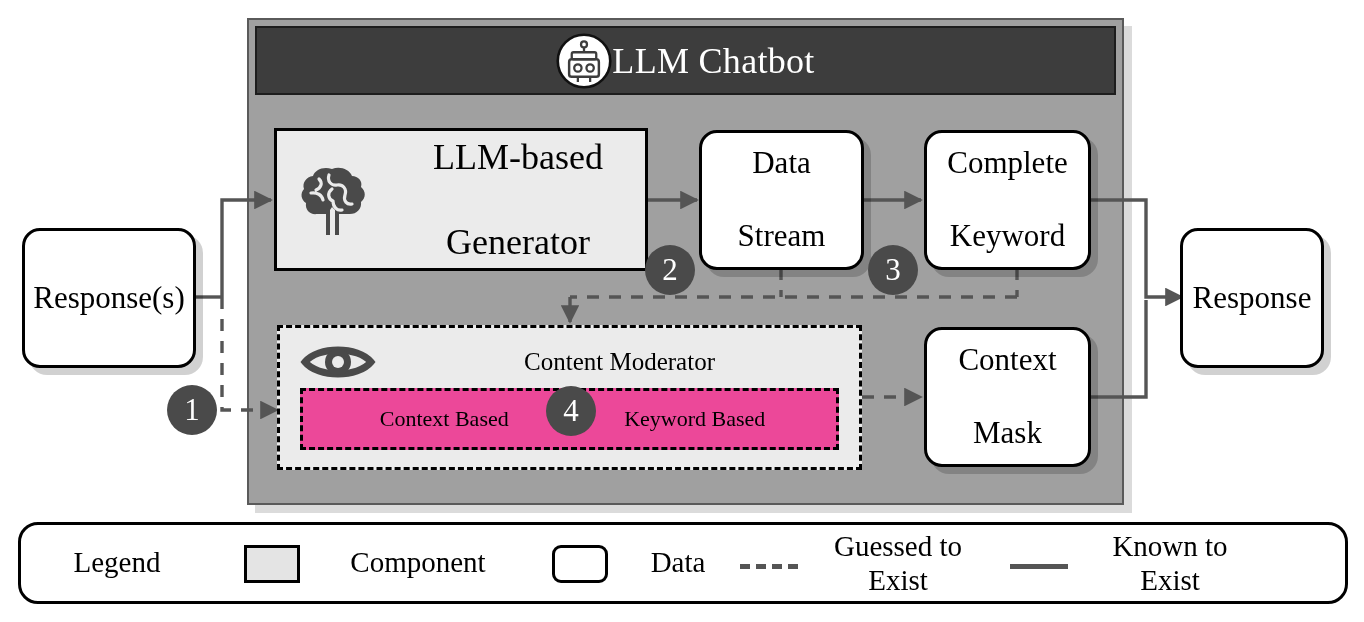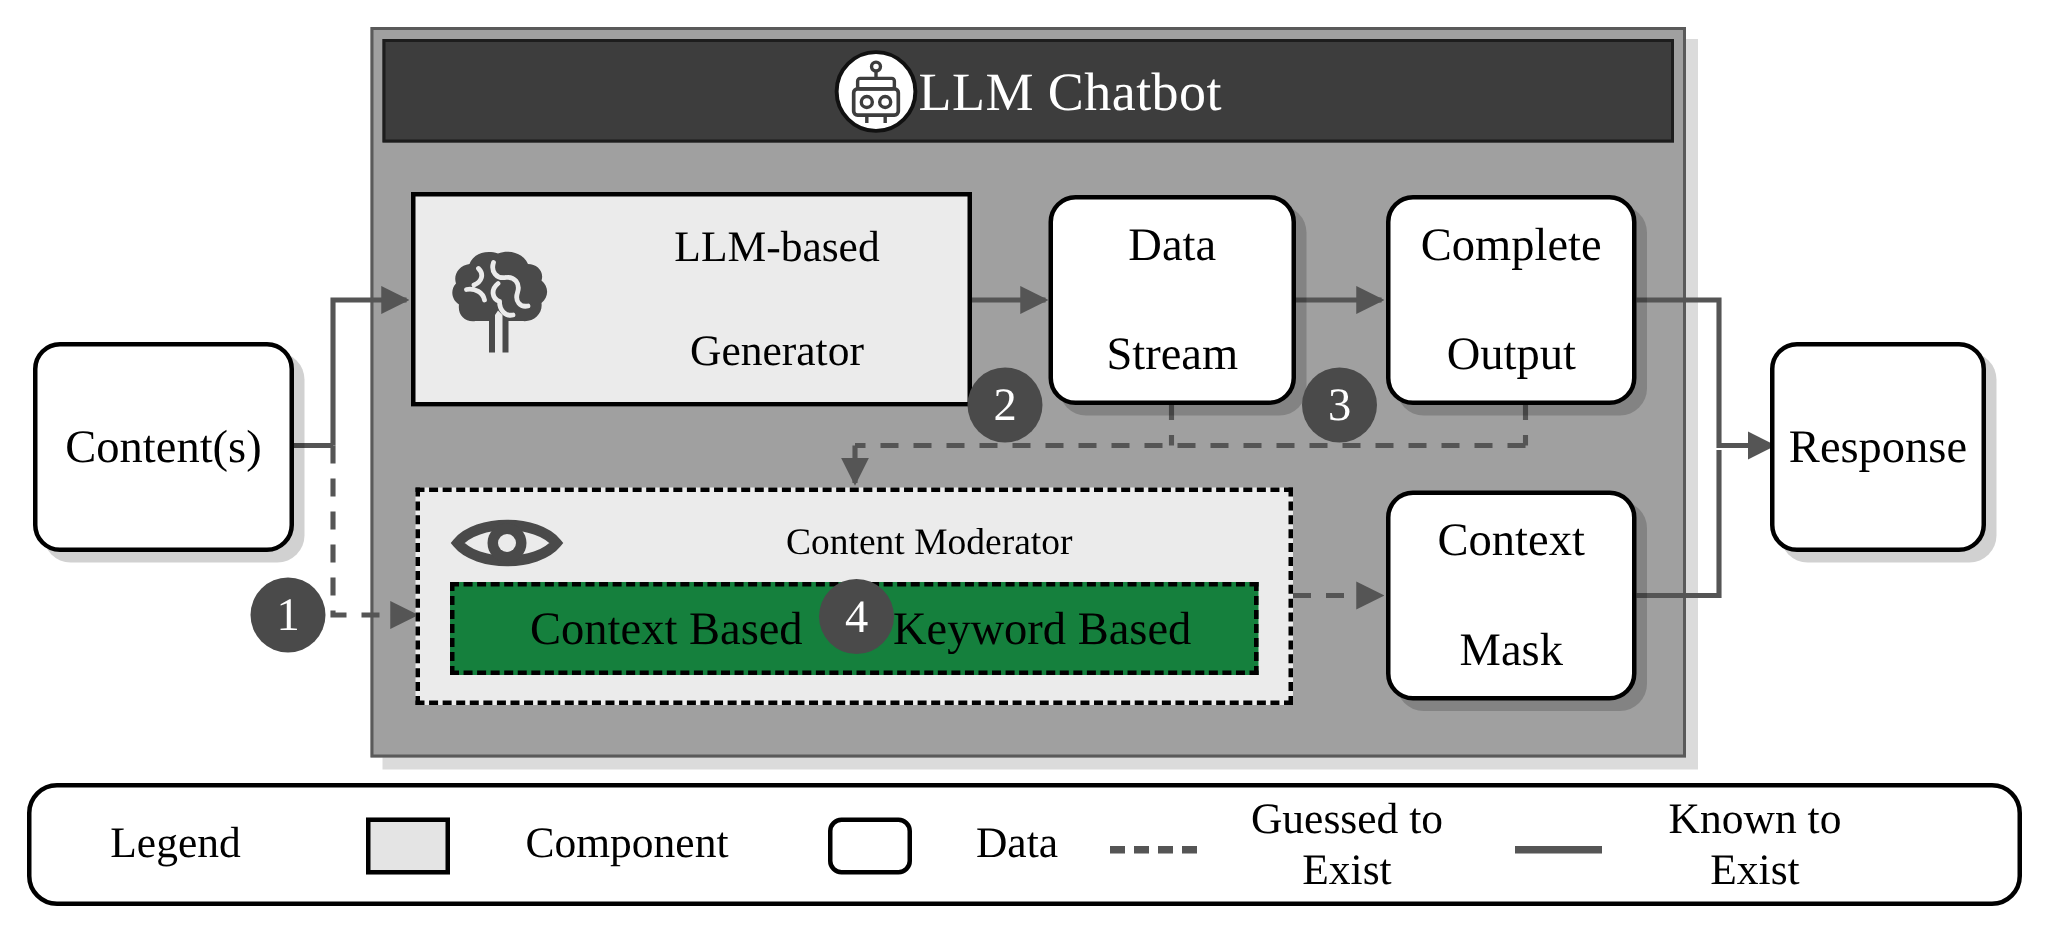--- a/index.html
+++ b/index.html
@@ -39,31 +39,31 @@
     background: #ffffff;
     border: 3px solid #000000;
     border-radius: 18px;
     box-shadow: 7px 7px 0 0 rgba(0,0,0,0.18);
     font-size: 31px;
   }
   
   .component-node {
     background: #ebebeb;
     border: 3px solid #000000;
-    font-size: 29px;
+    font-size: 36px;
   }
   .component-dashed {
     background: #ebebeb;
     border: 3px dashed #000000;
     font-size: 31px;
   }
   .inner-dashed {
-    background: #15803d;
+    background: #ec4899;
     border: 3px dashed #000000;
-    font-size: 31px;
+    font-size: 22px;
   }
   #chatbot-container {
     position: absolute;
     left: 247px;
     top: 18px;
     width: 877px;
     height: 487px;
     background: #a0a0a0;
     border: 2px solid #5a5a5a;
     box-shadow: 8px 8px 0 0 rgba(0,0,0,0.14);
@@ -212,21 +212,21 @@
 
     <path d="M 1017 268 L 1017 297" stroke="#555555" stroke-width="3.4" fill="none" stroke-dasharray="12 10"></path>
     <path d="M 781 268 L 781 297" stroke="#555555" stroke-width="3.4" fill="none" stroke-dasharray="12 10"></path>
     <path d="M 1017 297 L 570 297" stroke="#555555" stroke-width="3.4" fill="none" stroke-dasharray="12 10"></path>
     <path d="M 570 297 L 570 322" stroke="#555555" stroke-width="3.4" fill="none" stroke-dasharray="12 10" marker-end="url(#arrow-dashed)"></path>
 
     <path d="M 862 397 L 921 397" stroke="#555555" stroke-width="3.4" fill="none" stroke-dasharray="12 10" marker-end="url(#arrow-dashed)"></path>
   </svg>
 
   <div class="node data-node" style="left:22px; top:228px; width:174px; height:140px;">
-    <span class="node-label">Content(s)</span>
+    <span class="node-label">Response(s)</span>
   </div>
 
   <div class="node component-node" style="left:274px; top:128px; width:374px; height:143px; justify-content:flex-start; padding-left:22px; gap:24px;">
     <span class="icon-slot">
       <svg width="68" height="74" viewBox="0 0 68 74" aria-hidden="true">
         <path d="M33 6 C24 3 16 7 14 13 C7 14 3 20 5 26 C1 30 2 37 7 40
                  C6 47 11 52 18 51 L27 51 L27 72 L31 72 L31 47 L33 44
                  L36 47 L36 72 L40 72 L40 51 L49 51 C57 52 63 46 62 39
                  C67 35 67 28 62 24 C64 18 59 13 53 13 C50 6 41 3 33 6 Z" fill="#4a4a4a"></path>
         <path d="M20 16 C24 20 22 25 17 27 M30 12 C28 18 32 23 38 22
@@ -244,21 +244,21 @@
   <div class="node data-node" style="left:699px; top:130px; width:165px; height:140px;">
     <span style="line-height:1.18;">
       <span class="node-label">Data</span><br>
       <span class="node-label">Stream</span>
     </span>
   </div>
 
   <div class="node data-node" style="left:924px; top:130px; width:167px; height:140px;">
     <span style="line-height:1.18;">
       <span class="node-label">Complete</span><br>
-      <span class="node-label">Output</span>
+      <span class="node-label">Keyword</span>
     </span>
   </div>
 
   <div class="node component-dashed" style="left:277px; top:325px; width:585px; height:145px; display:block;">
     <div style="position:absolute; left:20px; top:12px; display:flex; align-items:center; gap:18px; width:545px;">
       <span class="icon-slot">
         <svg width="76" height="44" viewBox="0 0 76 44" aria-hidden="true">
           <path d="M5 22 C18 6 58 6 71 22 C58 38 18 38 5 22 Z" fill="none" stroke="#4a4a4a" stroke-width="7"></path>
           <circle cx="38" cy="22" r="13" fill="#4a4a4a"></circle>
           <circle cx="38" cy="22" r="6" fill="#ebebeb"></circle>

